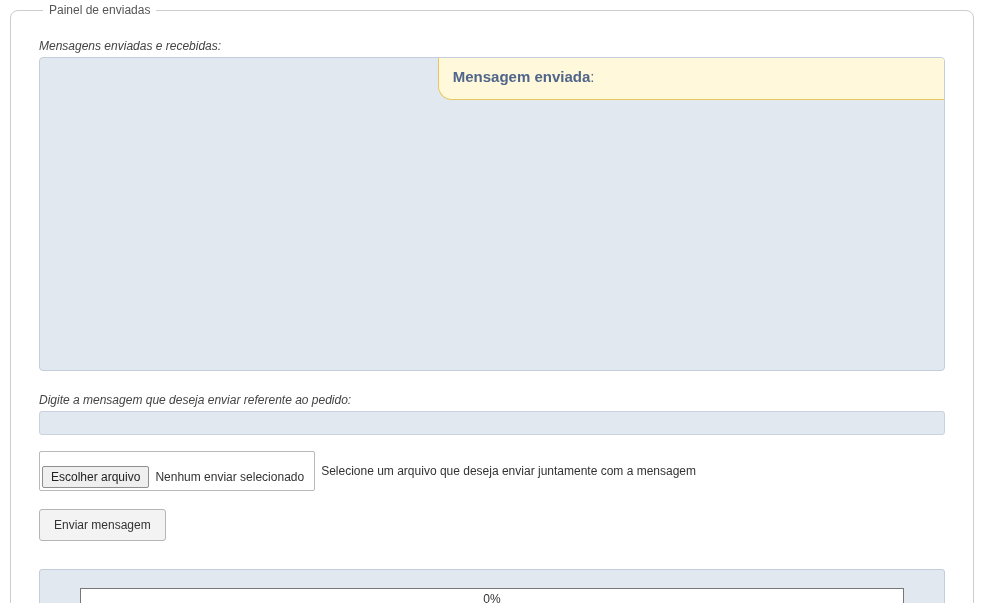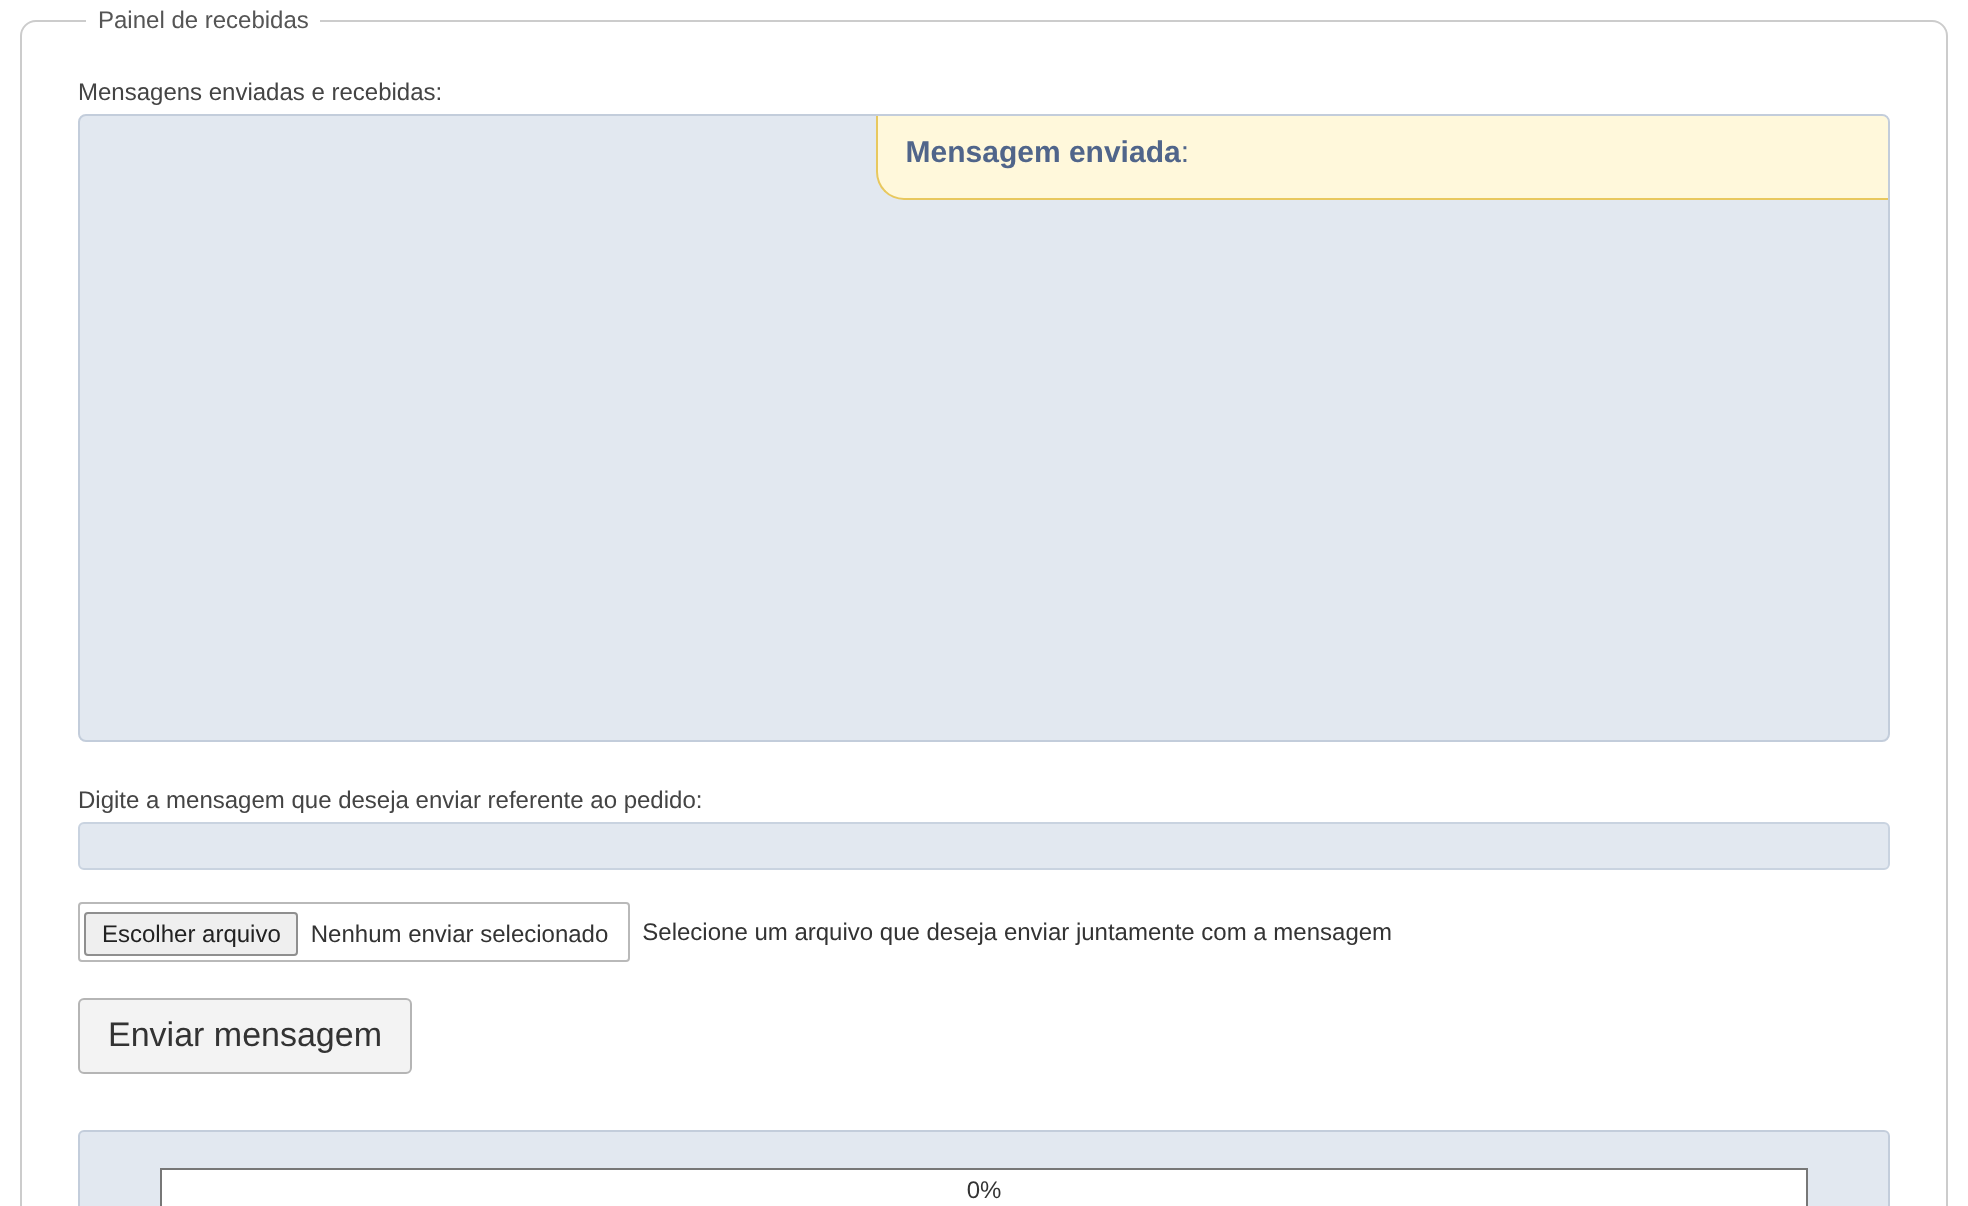--- a/index.html
+++ b/index.html
@@ -23,20 +23,21 @@
       left: 32px;
       background: #fff;
       padding: 0 6px;
       color: #555;
       font-size: 12px;
     }
     .section-label {
       color: #444;
       margin: 10px 0 4px 0;
       font-size: 12px;
+      font-style: italic;
     }
     .messages-area {
       background: #e2e8f0;
       border: 1px solid #c3cddb;
       border-radius: 4px;
       height: 314px;
       overflow: hidden;
       position: relative;
     }
     .msg-bubble {
@@ -81,21 +82,21 @@
       display: flex;
       align-items: center;
       gap: 0;
     }
     .file-widget {
       display: inline-flex;
       align-items: center;
       border: 1px solid #b9b9b9;
       border-radius: 2px;
       background: #fff;
-      padding: 4px 4px 2px 2px;
+      padding: 14px 4px 2px 2px;
     }
     .file-btn {
       background: #efefef;
       border: 1px solid #8f8f8f;
       border-radius: 2px;
       padding: 3px 8px;
       font-size: 12px;
       font-family: inherit;
       cursor: pointer;
       color: #222;
@@ -109,21 +110,21 @@
       margin-left: 6px;
       color: #333;
       font-size: 12px;
     }
     .send-btn {
       margin-top: 18px;
       background: #f3f3f3;
       border: 1px solid #b5b5b5;
       border-radius: 3px;
       padding: 8px 14px;
-      font-size: 17px;
+      font-size: 12px;
       font-family: inherit;
       cursor: pointer;
       color: #333;
     }
     .progress-panel {
       margin-top: 28px;
       background: #e2e8f0;
       border: 1px solid #c3cddb;
       border-radius: 3px;
       padding: 18px 40px;
@@ -137,21 +138,21 @@
       align-items: center;
       justify-content: center;
       font-size: 12px;
       color: #333;
     }
   </style>
 </head>
 <body>
 
 <div class="fieldset">
-  <div class="fieldset-legend">Painel de recebidas</div>
+  <div class="fieldset-legend">Painel de enviadas</div>
 
   <div class="section-label">Mensagens enviadas e recebidas:</div>
 
   <div class="messages-area">
     <div class="msg-bubble">
       <span class="msg-title">Mensagem enviada</span><span class="msg-colon">:</span>
     </div>
   </div>
 
   <div class="section-label" style="margin-top:22px;">Digite a mensagem que deseja enviar referente ao pedido:</div>

